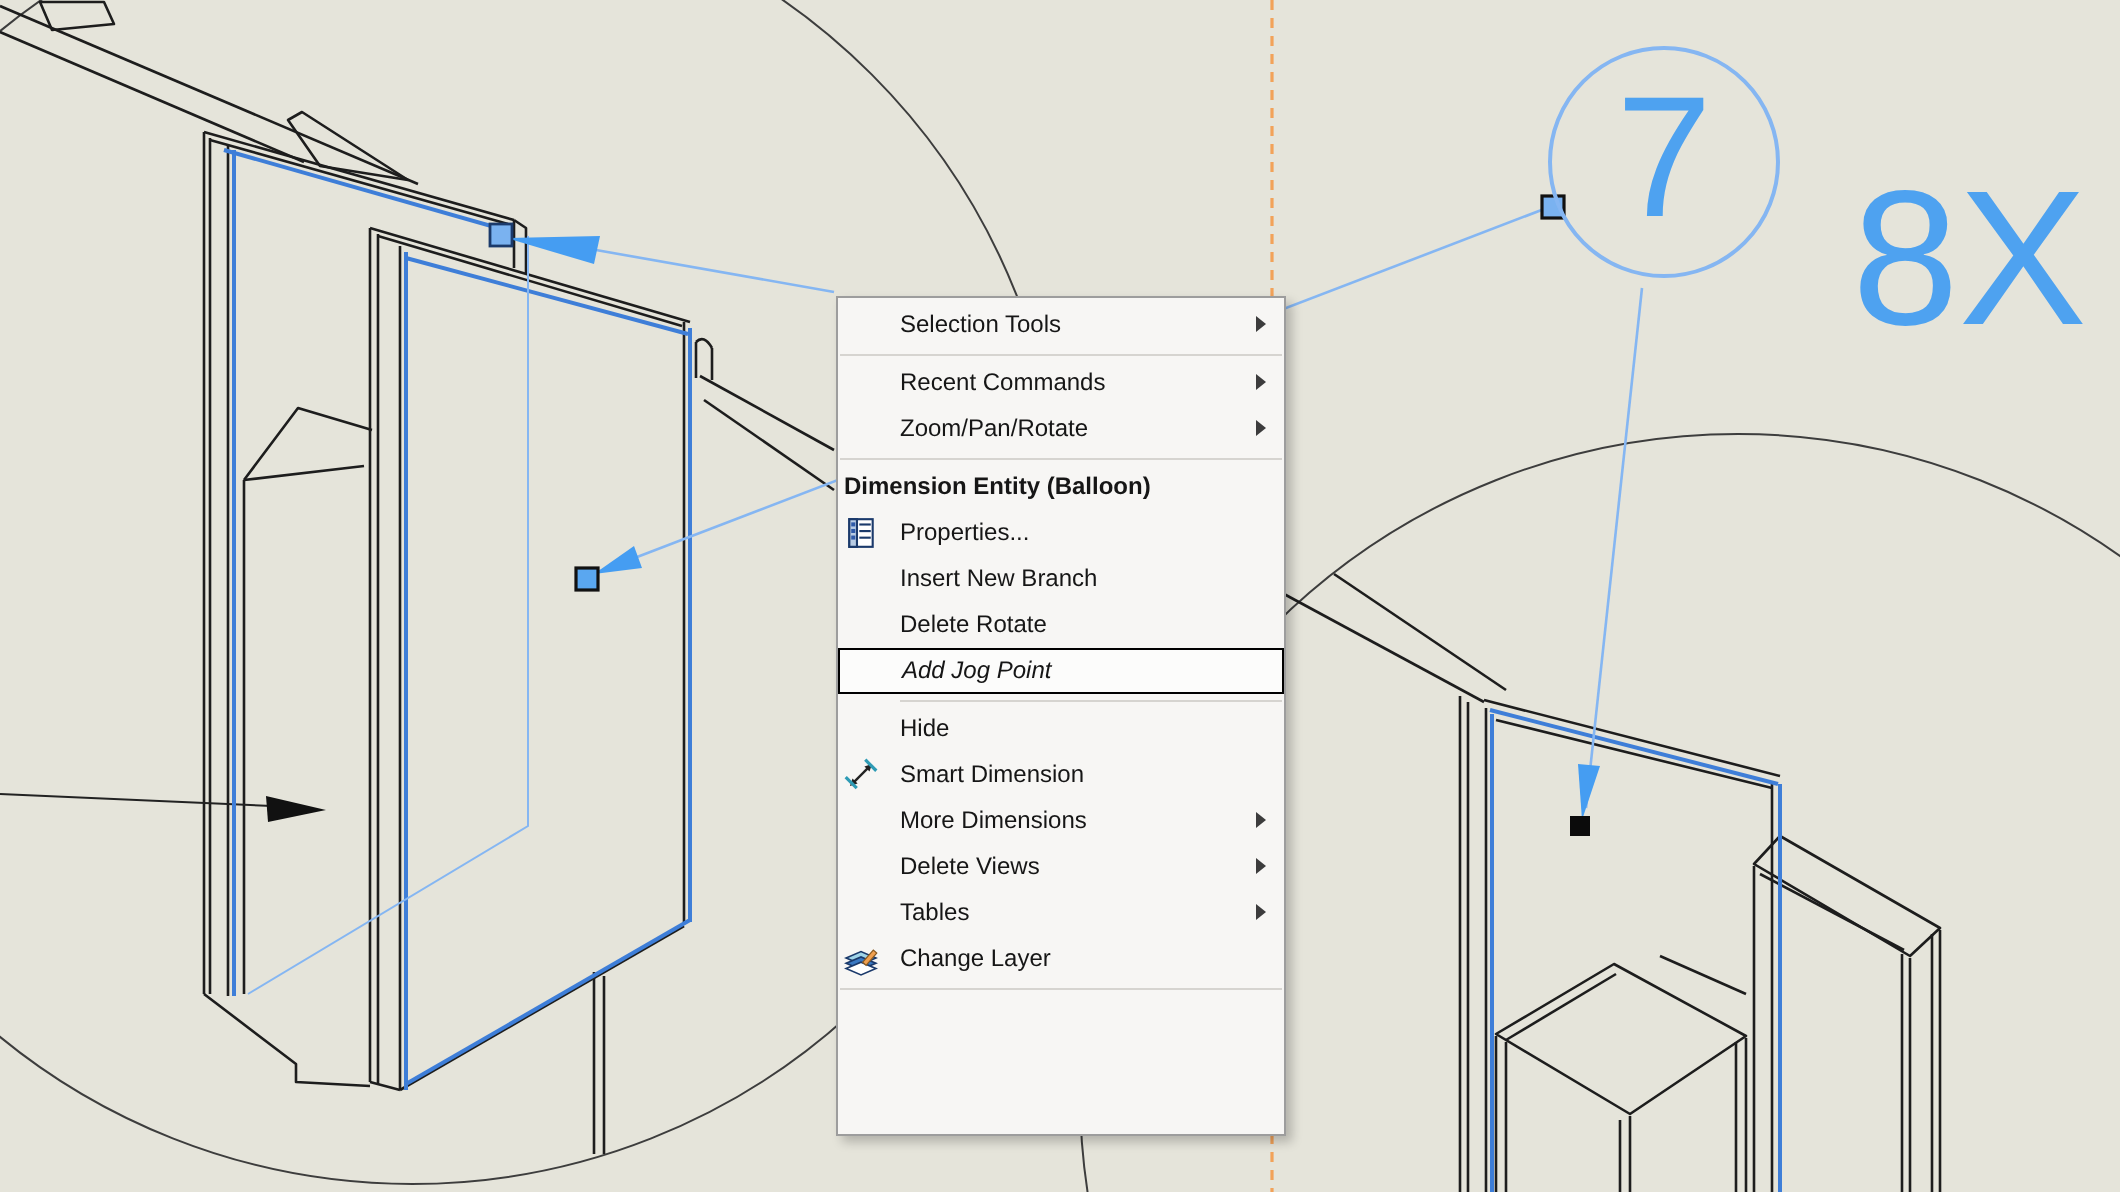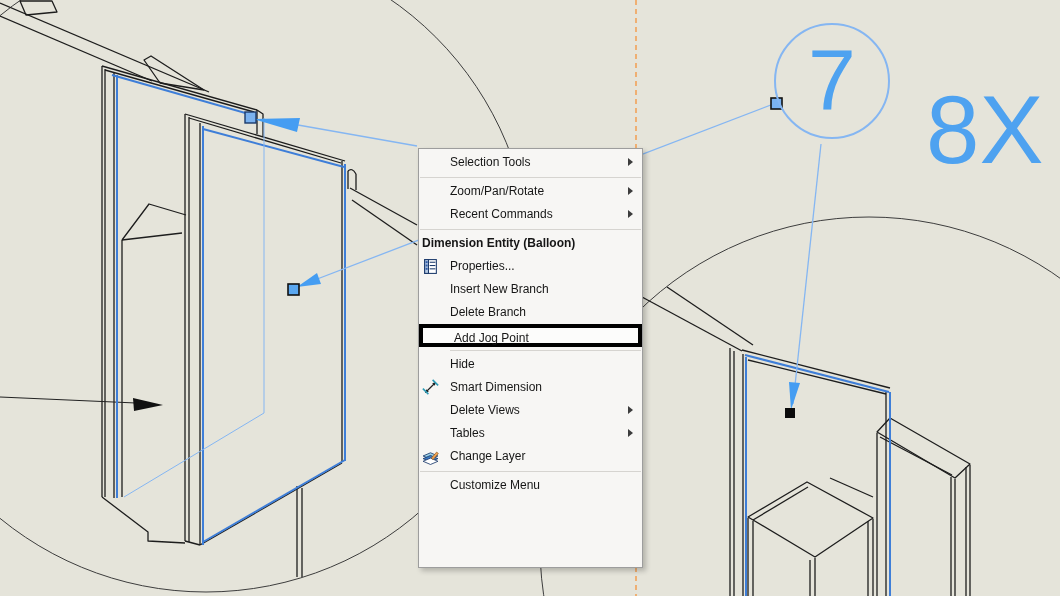--- a/index.html
+++ b/index.html
@@ -32,22 +32,23 @@
     background:var(--menu-bg,#f7f6f4);
     border:1px solid #9d9d9d;box-sizing:border-box;
     box-shadow:3px 3px 5px rgba(0,0,0,.22);
     padding-top:2px;font-size:12px;color:#161616;overflow:hidden;
   }
   .menu-row{
     position:relative;height:23px;line-height:23px;
     padding-left:31px;box-sizing:border-box;white-space:nowrap;
   }
   .menu-row.highlighted{
-    background:#fcfcfb;border:4px solid #000000;
+    background:#fcfcfb;border:1px solid #000000;
     line-height:21px;
+    font-style:italic;
   }
   .menu-header{
     height:23px;line-height:23px;padding-left:3px;font-weight:bold;
     white-space:nowrap;
   }
   .menu-sep{
     height:6px;position:relative;
   }
   .menu-sep::after{
     content:"";position:absolute;left:1px;right:1px;top:3px;height:1px;
@@ -185,57 +186,57 @@
     <rect x="785" y="408" width="10" height="10" fill="#0b0b0b"></rect>
   </svg>
 
   <div class="balloon"></div>
   <div class="balloon-number">7</div>
   <div class="qty-label">8X</div>
 
   <div class="context-menu">
       <div class="menu-row"><span>Selection Tools</span><span class="submenu-arrow"></span></div>
       <div class="menu-sep"></div>
+      <div class="menu-row"><span>Recent Commands</span><span class="submenu-arrow"></span></div>
       <div class="menu-row"><span>Zoom/Pan/Rotate</span><span class="submenu-arrow"></span></div>
-      <div class="menu-row"><span>Recent Commands</span><span class="submenu-arrow"></span></div>
       <div class="menu-sep"></div>
       <div class="menu-header">Dimension Entity (Balloon)</div>
       <div class="menu-row"><span class="menu-icon">
           <svg viewBox="0 0 16 16">
             <rect x="2.5" y="1.5" width="11" height="13" fill="#fff" stroke="#1b3a6b"></rect>
             <rect x="2.5" y="1.5" width="3.6" height="13" fill="#b8cce4" stroke="#1b3a6b"></rect>
             <rect x="3.4" y="3" width="1.9" height="1.9" fill="#2e5aa8"></rect>
             <rect x="3.4" y="6.1" width="1.9" height="1.9" fill="#2e5aa8"></rect>
             <rect x="3.4" y="9.2" width="1.9" height="1.9" fill="#2e5aa8"></rect>
             <line x1="7.2" y1="4" x2="12.6" y2="4" stroke="#1b3a6b"></line>
             <line x1="7.2" y1="7.1" x2="12.6" y2="7.1" stroke="#1b3a6b"></line>
             <line x1="7.2" y1="10.2" x2="12.6" y2="10.2" stroke="#1b3a6b"></line>
           </svg>
         </span><span>Properties...</span></div>
       <div class="menu-row"><span>Insert New Branch</span></div>
-      <div class="menu-row"><span>Delete Branch</span></div>
+      <div class="menu-row"><span>Delete Rotate</span></div>
       <div class="menu-row highlighted"><span>Add Jog Point</span></div>
       <div class="menu-sep indented"></div>
       <div class="menu-row"><span>Hide</span></div>
       <div class="menu-row"><span class="menu-icon">
           <svg viewBox="0 0 16 16">
             <line x1="3.5" y1="12.5" x2="12.5" y2="3.5" stroke="#222" stroke-width="1.1"></line>
             <path d="M2.8,13.2 L6.4,12 L4,9.6 Z" fill="#222"></path>
             <path d="M13.2,2.8 L9.6,4 L12,6.4 Z" fill="#222"></path>
             <line x1="0.8" y1="9" x2="6" y2="14.2" stroke="#2e9bb5" stroke-width="1.5"></line>
             <line x1="10" y1="0.8" x2="15.2" y2="6" stroke="#2e9bb5" stroke-width="1.5"></line>
           </svg>
         </span><span>Smart Dimension</span></div>
+      <div class="menu-row"><span>More Dimensions</span><span class="submenu-arrow"></span></div>
       <div class="menu-row"><span>Delete Views</span><span class="submenu-arrow"></span></div>
       <div class="menu-row"><span>Tables</span><span class="submenu-arrow"></span></div>
       <div class="menu-row"><span class="menu-icon">
           <svg viewBox="0 0 16 16">
             <path d="M1,7.5 L8,4.5 L15,7.5 L8,10.5 Z" fill="#9fd4e8" stroke="#1b3a6b" stroke-width="0.8"></path>
             <path d="M1,10 L8,7 L15,10 L8,13 Z" fill="#3a79c3" stroke="#1b3a6b" stroke-width="0.8"></path>
             <path d="M1,12.5 L8,9.5 L15,12.5 L8,15.5 Z" fill="#fff" stroke="#1b3a6b" stroke-width="0.8"></path>
             <path d="M8.8,9.5 L13.8,3.8 L15.4,5.2 L10.4,11 Z" fill="#f0a050" stroke="#8a5a20" stroke-width="0.6"></path>
           </svg>
         </span><span>Change Layer</span></div>
       <div class="menu-sep"></div>
-      <div class="menu-row"><span>Customize Menu</span></div>
     </div>
 
 </div>
 
 </body></html>

